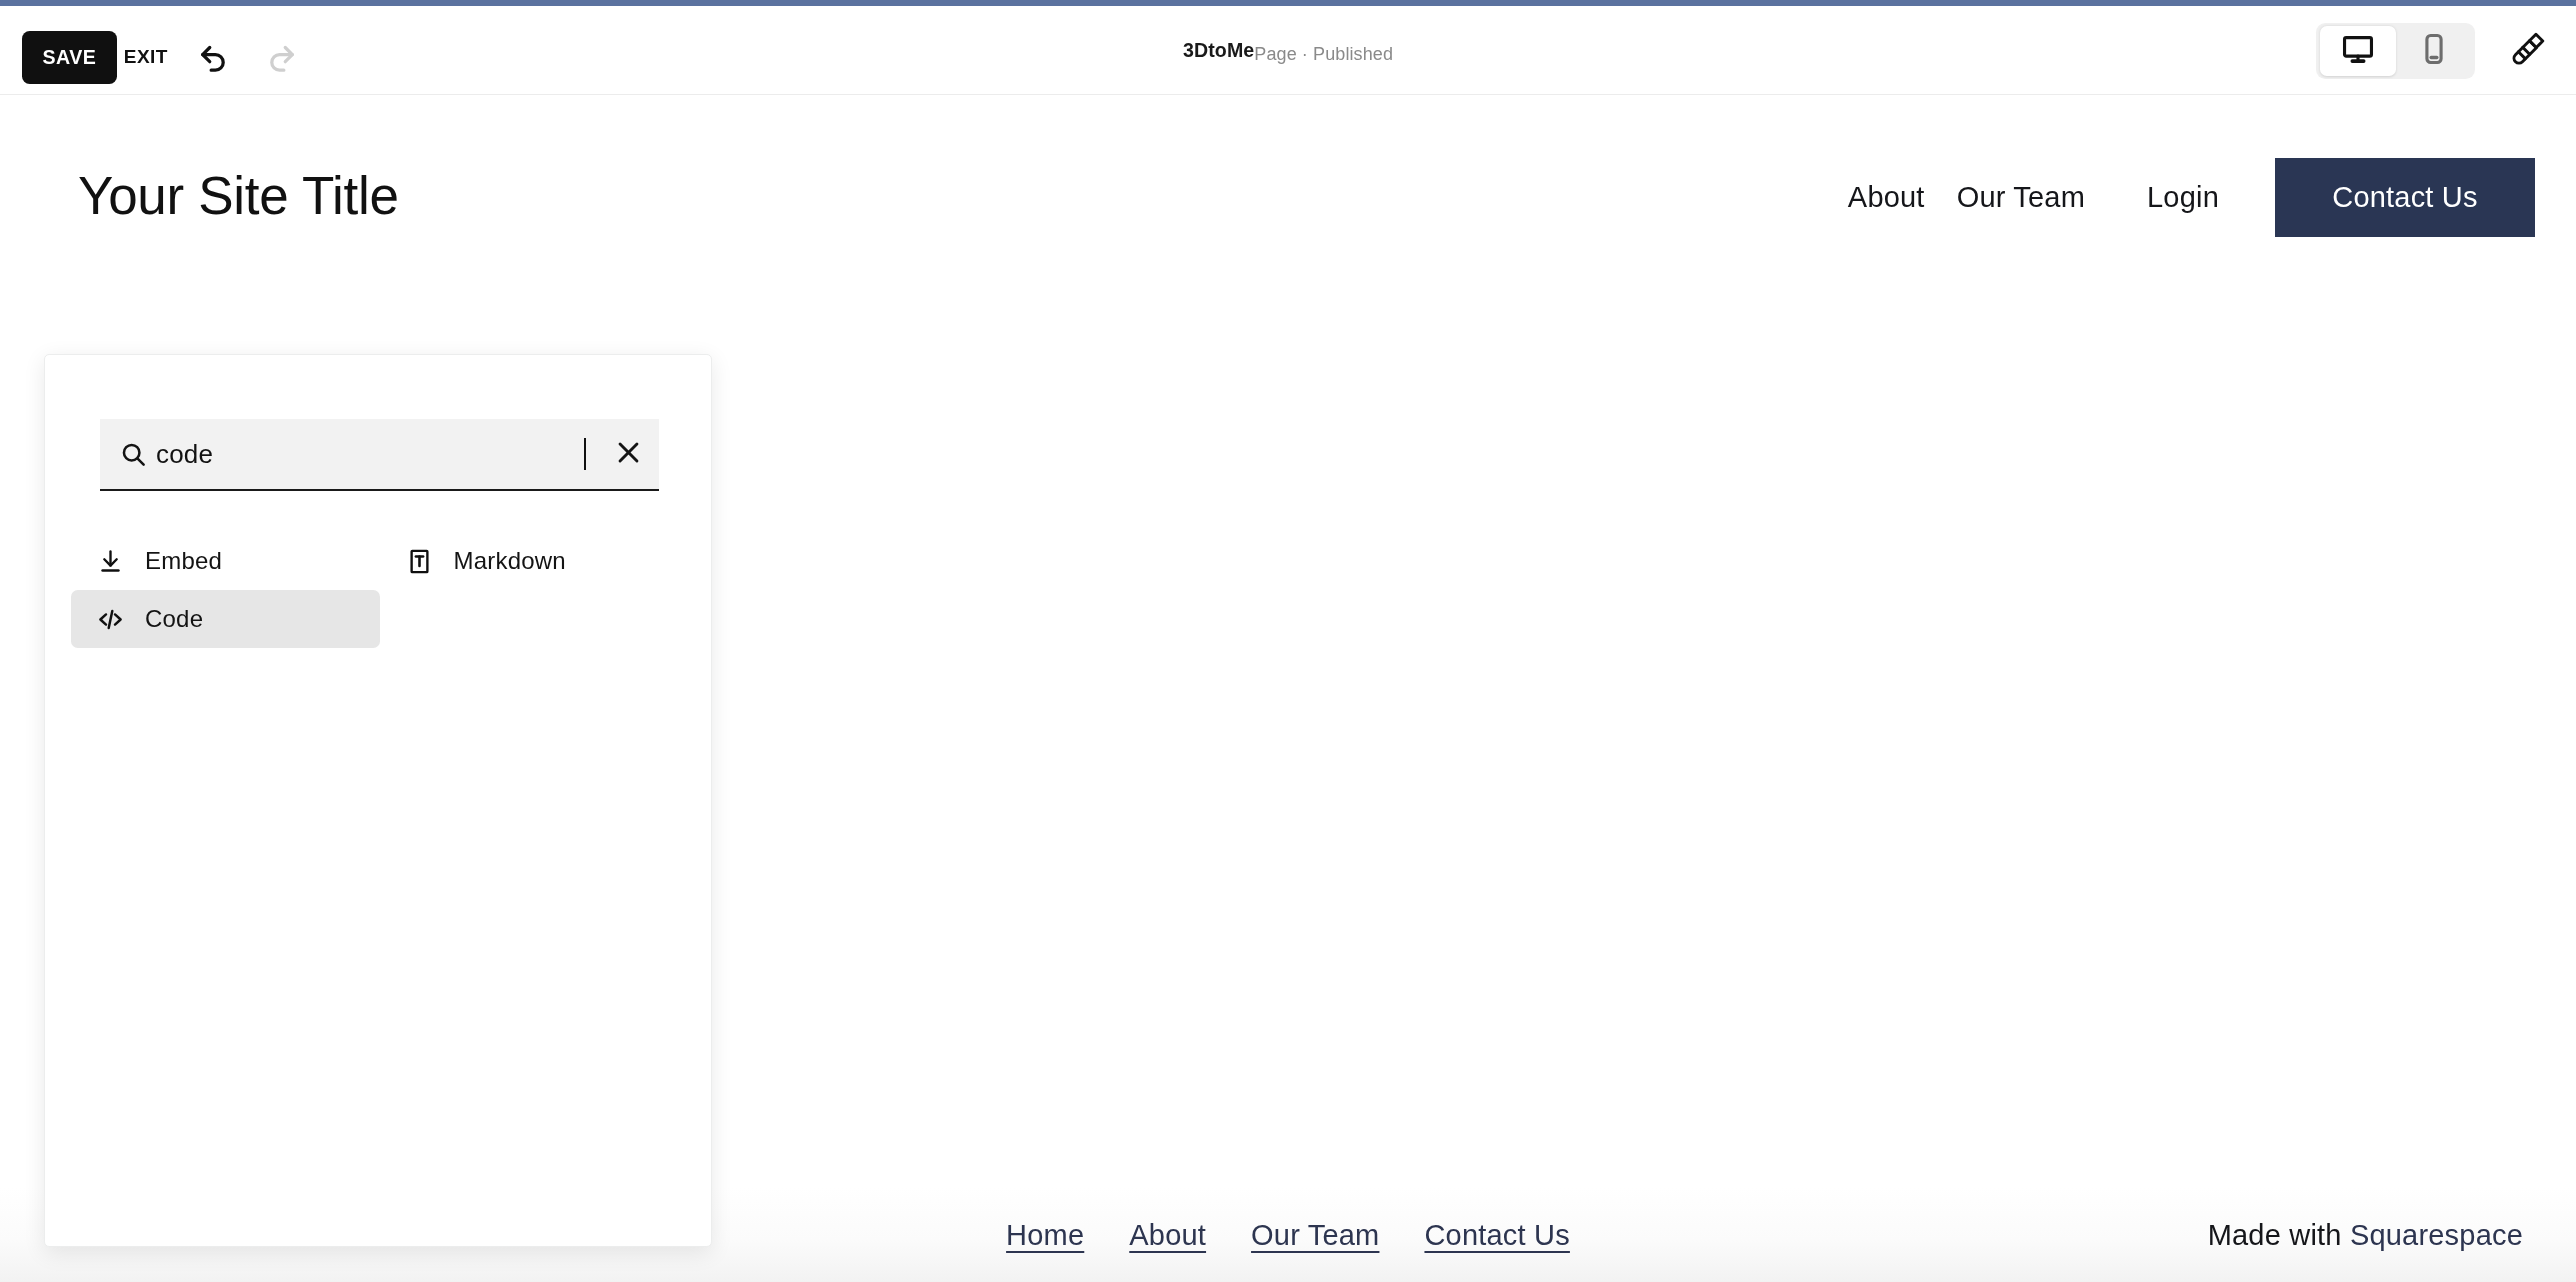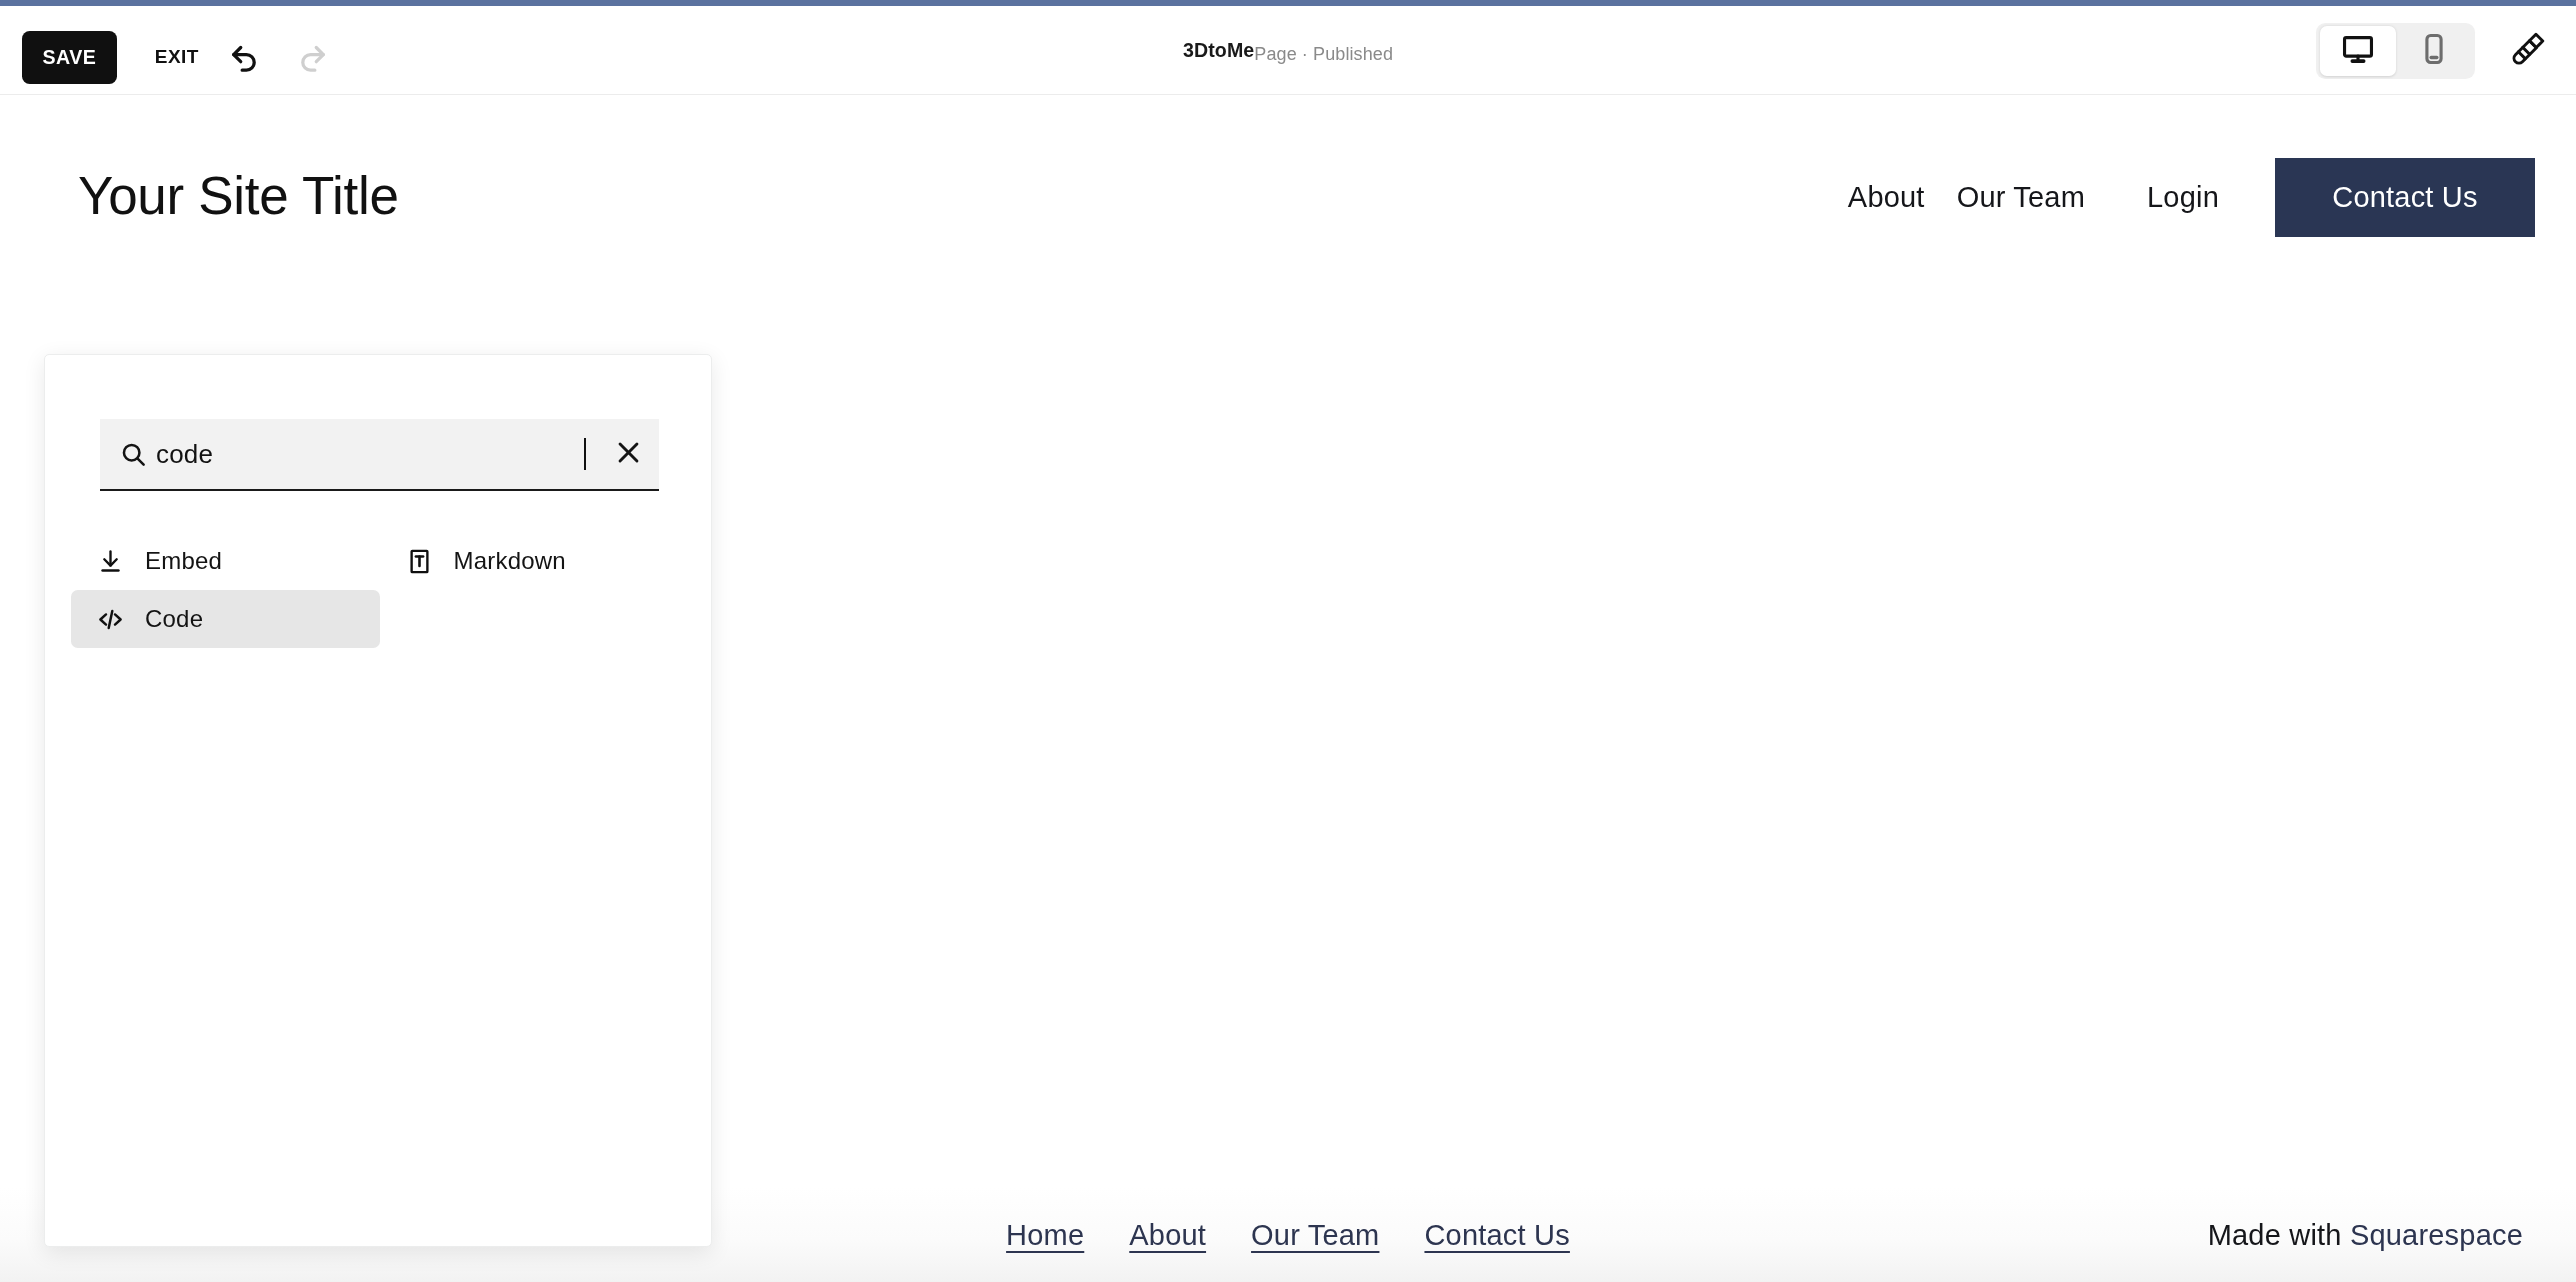--- a/index.html
+++ b/index.html
@@ -37,21 +37,21 @@
     font-size: 19.6px; font-weight: bold; letter-spacing: 0.5px;
     border: none; border-radius: 7.7px;
     padding: 0 20.5px; height: 53px; line-height: 53px;
     cursor: pointer;
     font-family: "Liberation Sans", sans-serif;
   }
   .exit-btn {
     background: transparent; border: none;
     color: #111111; font-size: 19px; font-weight: bold;
     letter-spacing: 0.5px; cursor: pointer;
-    margin-left: 31px; padding: 0 6.8px; height: 53px;
+    padding: 0 6.8px; height: 53px;
     font-family: "Liberation Sans", sans-serif;
   }
   .icon-btn {
     background: transparent; border: none; cursor: pointer;
     width: 55px; height: 55px;
     display: flex; align-items: center; justify-content: center;
     margin-left: 12px;
   }
   .icon-btn.disabled { cursor: default; }
 

